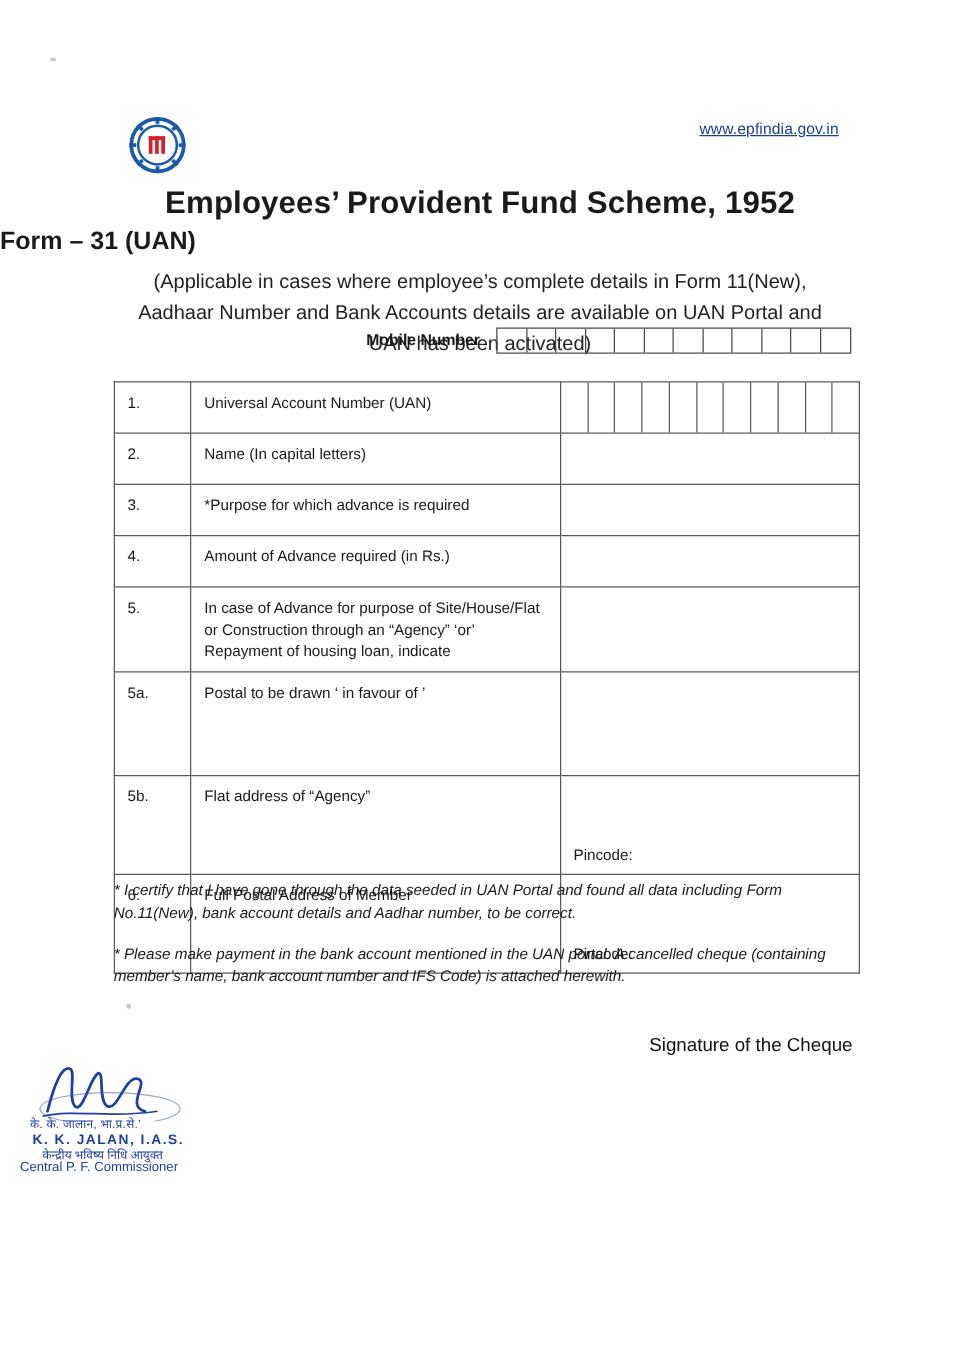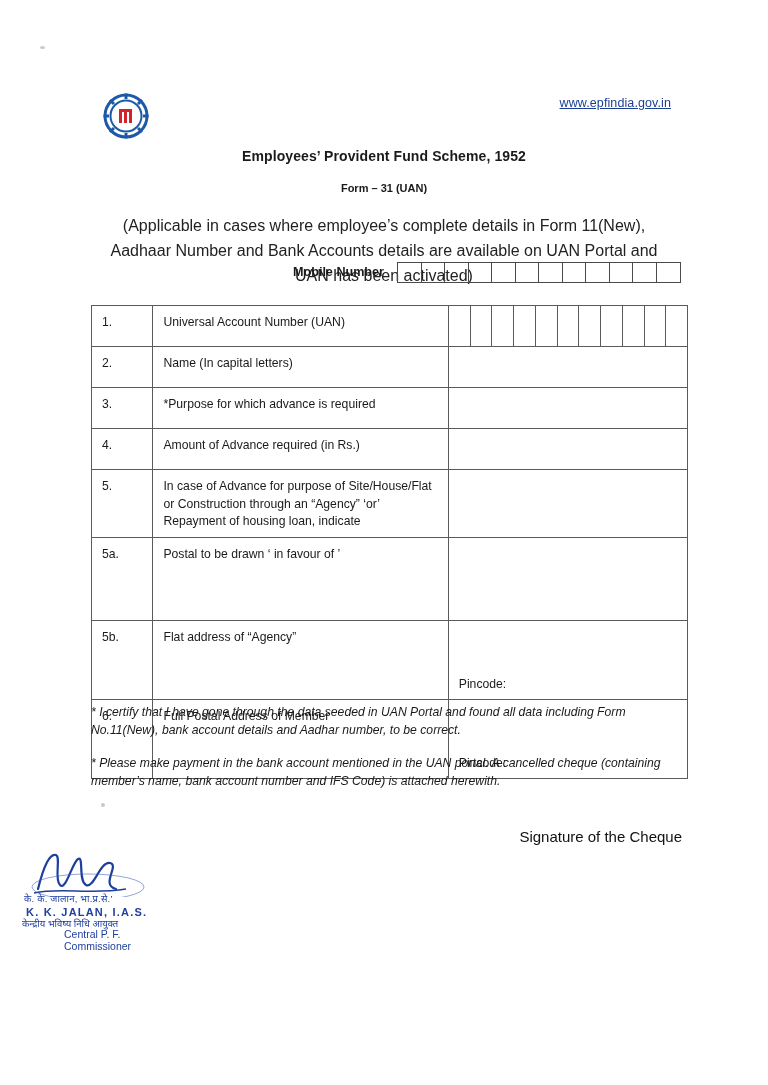--- a/index.html
+++ b/index.html
@@ -42,30 +42,30 @@
     font-weight: normal;
     color: #1c3f94;
     text-decoration: underline;
     letter-spacing: 0.1px;
   }
   .title1 {
     position: absolute;
     left: 0; right: 0;
     top: 148px;
     text-align: center;
-    font-size: 14px;
+    font-size: 25px;
     font-weight: bold;
     letter-spacing: 0.1px;
   }
   .title2 {
     position: absolute;
     left: 0; right: 0;
     top: 182px;
-    text-align: center;
-    font-size: 11px;
+    text-align: left;
+    font-size: 20px;
     font-weight: bold;
   }
   .subtitle {
     position: absolute;
     left: 96px; right: 96px;
     top: 214px;
     text-align: center;
     font-size: 16px;
     line-height: 1.55;
     color: #222;
@@ -182,26 +182,26 @@
   .stamp .scribble { position:absolute; left:16px; top:0; }
   .stamp .line1 {
     position: absolute; left: 10px; top: 47px;
     font-size: 9.5px; letter-spacing: .2px; color:#1f3f9e;
   }
   .stamp .line2 {
     position: absolute; left: 12px; top: 61px;
     font-size: 11px; font-weight: bold; letter-spacing: 1.2px; color:#1f3f9e;
   }
   .stamp .line3 {
-    position: absolute; left: 8px; top: 72px;
+    position: absolute; left: 20px; top: 72px;
     font-size: 9.5px; color:#1f3f9e;text-align:right;
   }
   .stamp .line4 {
     position: absolute; left: 2px; top: 83px;
-    font-size: 10.5px; color:#1f3f9e;margin-left:48px;
+    font-size: 10.5px; color:#1f3f9e;
   }
   .speck {
     position: absolute;
     background: #c9c9c9;
     border-radius: 50%;
   }
 </style>
 </head>
 <body>
 

